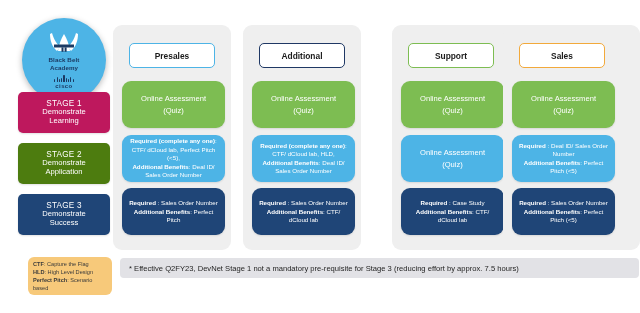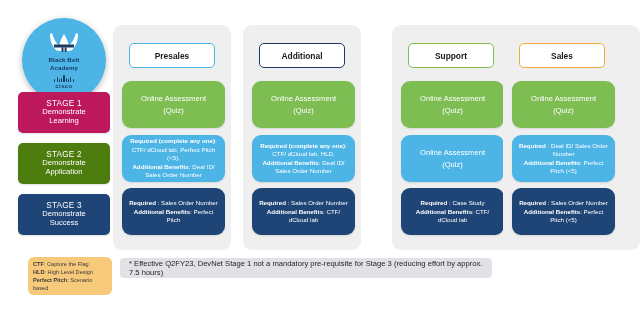--- a/index.html
+++ b/index.html
@@ -189,21 +189,21 @@
     line-height: 1.42;
     color: #3b3b3b;
   }
   .legend-line b { font-weight: bold; }
 
   
   .footnote {
     position: absolute;
     left: 120px;
     top: 258px;
-    width: 372px;
+    width: 519px;
     height: 20px;
     background: #e2e2e6;
     border-radius: 4px;
     display: flex;
     align-items: center;
     padding: 0 9px;
     box-sizing: border-box;
   }
   .footnote-text {
     font-size: 7.6px;

